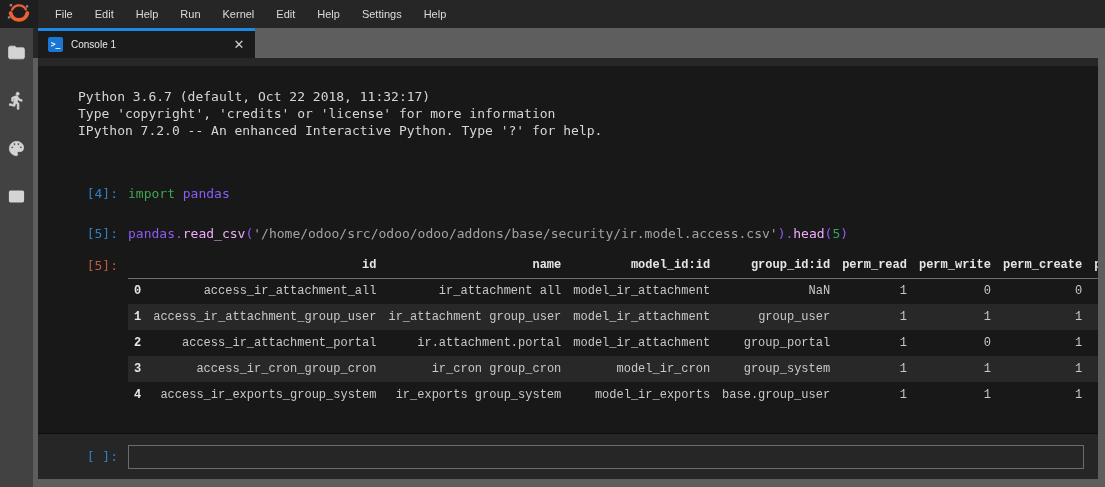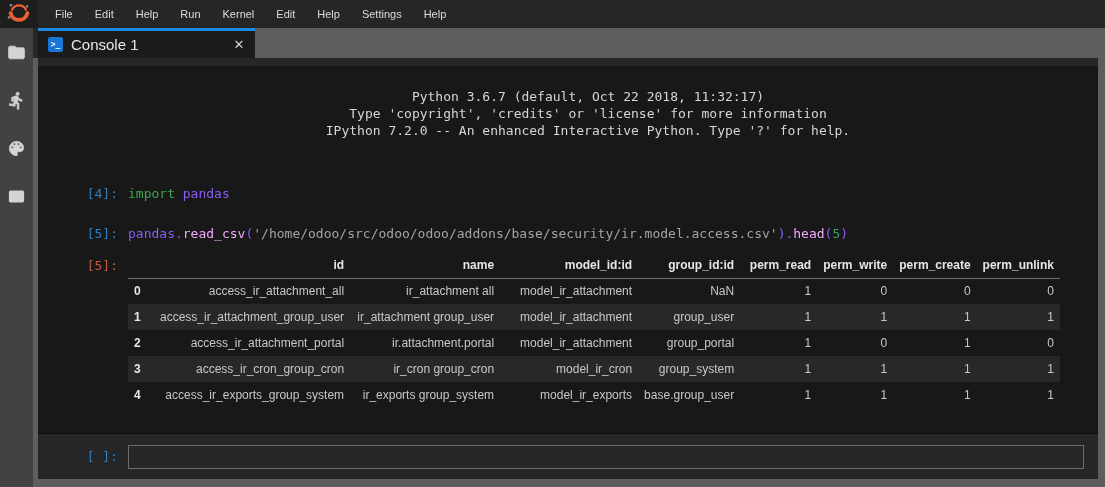--- a/index.html
+++ b/index.html
@@ -21,47 +21,47 @@
 
   .main { flex:1; background:#5e5e5e; display:flex; flex-direction:column; min-width:0; }
 
   
   .tabbar { height:30px; display:flex; align-items:stretch; flex:none; background:#5e5e5e; }
   .tab-lead { width:5px; background:#262626; flex:none; }
   .tab { width:217px; background:#1b1b1b; border-top:3px solid #1e88e5; display:flex; align-items:center; padding:0 8px 0 10px; gap:8px; }
   .tab-icon { width:15px; height:15px; background:#1976d2; border-radius:2px; color:#fff;
               font-family:"DejaVu Sans Mono", monospace; font-size:8px; font-weight:bold;
               display:flex; align-items:center; justify-content:center; flex:none; }
-  .tab-label { color:#e8e8e8; font-size:15px; flex:1; white-space:nowrap; }
+  .tab-label { color:#e8e8e8; font-size:10px; flex:1; white-space:nowrap; }
   .tab-close { color:#d0d0d0; font-size:13px; width:16px; text-align:center; cursor:pointer; }
 
   
   .panel { flex:1; margin:0 7px 8px 5px; background:#262626; display:flex; flex-direction:column; min-height:0; }
   .panel-strip { height:8px; background:#272727; flex:none; }
   .console { flex:1; background:#181818; overflow:hidden; color:#d4d4d4;
              font-family:"DejaVu Sans Mono", monospace; font-size:13px; }
-  .banner { margin:22px 0 0 40px; line-height:17px; white-space:pre; color:#d6d6d6;text-align:center; }
+  .banner { margin:22px 0 0 40px; line-height:17px; white-space:pre; color:#d6d6d6; }
   .cell { display:flex; line-height:17px; }
   .cell-4 { margin-top:46px; }
   .cell-5 { margin-top:23px; }
   .out-cell { margin-top:12px; align-items:flex-start; }
   .prompt { width:90px; flex:none; text-align:right; padding-right:10px; white-space:pre; }
   .in-prompt { color:#307fc1; }
   .out-prompt { color:#bf5b3d; padding-top:3px; }
   .code { white-space:pre; }
   .tok-plain { color:#8b5cf6; }
   .tok-kw { color:#41a550; font-weight:normal; }
   .tok-fn { color:#f0abfc; }
   .tok-str { color:#a3a3a3; }
   .tok-num { color:#35a35f; }
 
   
   table.df { border-collapse:collapse; font-family:"Liberation Sans", sans-serif;
              font-size:12px; color:#c8c8c8; table-layout:fixed; }
-  table.df th, table.df td { height:26px; padding:0 6px; white-space:nowrap; overflow:hidden; }
+  table.df th, table.df td { height:26px; padding:0 6px; white-space:nowrap; overflow:hidden;font-family:Liberation Mono, monospace; }
   table.df thead th { color:#e6e6e6; font-weight:bold; text-align:right; border-bottom:1px solid #6f6f6f; height:24px; }
   table.df tbody th { color:#e6e6e6; font-weight:bold; text-align:left; }
   table.df td { text-align:right; }
   table.df tbody tr:nth-child(even) { background:#282828; }
   table.df col:nth-child(1){width:26px;} table.df col:nth-child(2){width:190px;}
   table.df col:nth-child(3){width:150px;} table.df col:nth-child(4){width:138px;}
   table.df col:nth-child(5){width:88px;}  table.df col:nth-child(6){width:77px;}
   table.df col:nth-child(7){width:76px;}  table.df col:nth-child(8){width:82px;}
   table.df col:nth-child(9){width:82px;}
 

